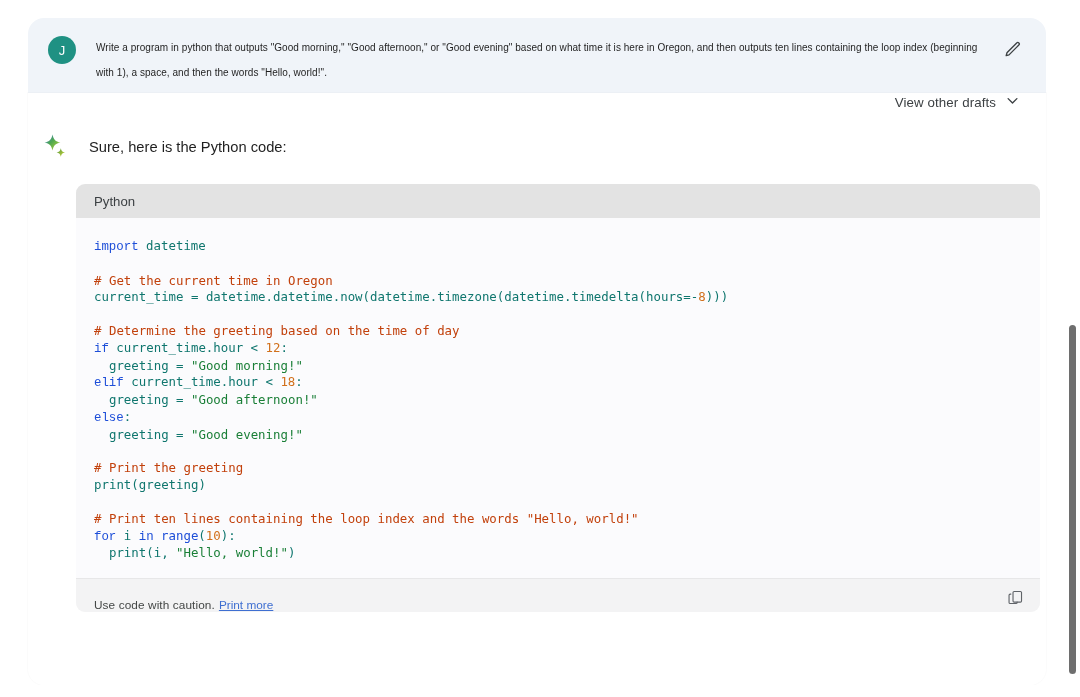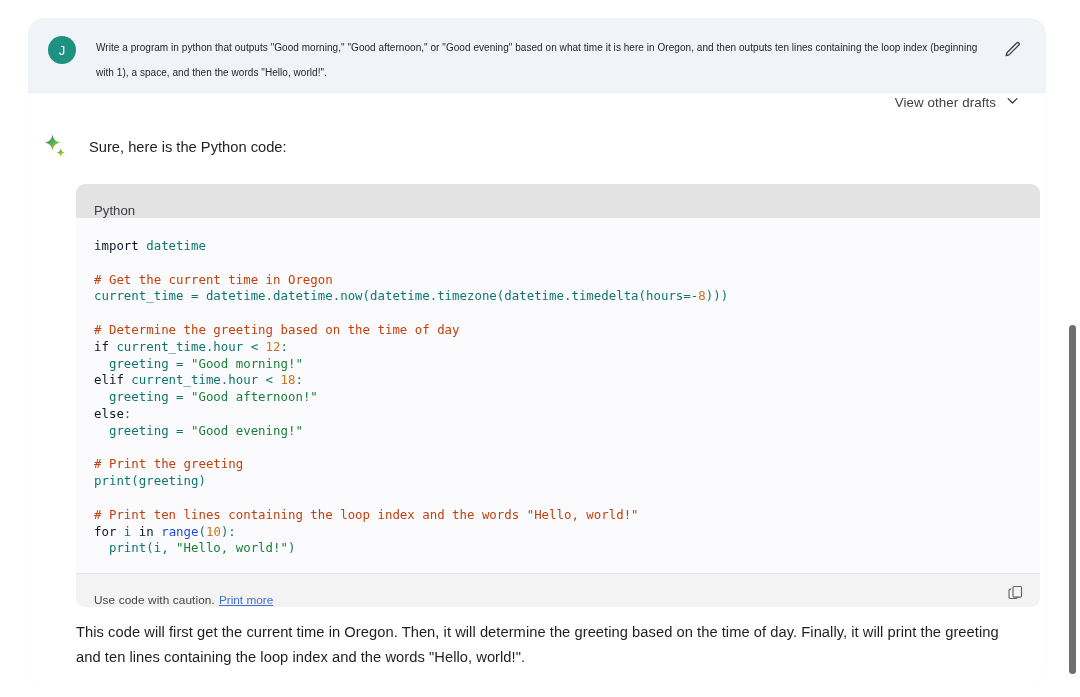--- a/index.html
+++ b/index.html
@@ -121,36 +121,36 @@
     top: 91px;
     width: 964px;
     border-radius: 9px;
     overflow: hidden;
     background: #fafafb;
   }
   .code-header {
     height: 34px;
     background: #e3e3e3;
     display: flex;
-    align-items: flex-end;
+    align-items: center;
     padding-left: 18px;
     font-size: 13.2px;
     color: #3c4043;
   }
   .code-body {
     background: #fbfbfd;
     padding: 20px 18px 16px 18px;
     font-family: "DejaVu Sans Mono", "Liberation Mono", monospace;
     font-size: 12.4px;
     line-height: 16.8px;
     white-space: pre;
     color: #202124;
     overflow: hidden;
   }
-  .code-body .kw   { color: #0f172a; }
+  .code-body .kw   { color: #1d4ed8; font-family: Liberation Mono, monospace; }
   .code-body .cm   { color: #c2410c; }
   .code-body .str  { color: #1a7f37; }
   .code-body .num  { color: #d1701b; }
   .code-body .fn   { color: #1d4ed8; }
   .code-body .pl   { color: #0f766e; }
   .code-body .blank { display: block; height: 16.8px; }
 
   .code-footer {
     height: 34px;
     background: #f3f3f4;
@@ -276,21 +276,20 @@
           <span>
             <svg width="17" height="17" viewBox="0 0 24 24" fill="none" stroke="#5f6368" stroke-width="1.6" stroke-linecap="round" stroke-linejoin="round">
               <rect x="8.5" y="3.5" width="12" height="15" rx="1.6"></rect>
               <path d="M5.5 7.2h-1a1.6 1.6 0 0 0-1.6 1.6v10.1a1.6 1.6 0 0 0 1.6 1.6h8.2a1.6 1.6 0 0 0 1.6-1.6v-0.6"></path>
             </svg>
           </span>
         </button>
       </div>
     </div>
 
-    <div class="closing">This code will first get the current time in Oregon. Then, it will determine the greeting based on the time of day. Finally, it will print the greeting and ten lines containing the loop index and the words "Hello, world!".</div>
   </div>
 
   <div class="bottom-strip"></div>
 
   <div class="scrollbar-track">
     <div class="scrollbar-thumb"></div>
   </div>
 
 </div>
 

